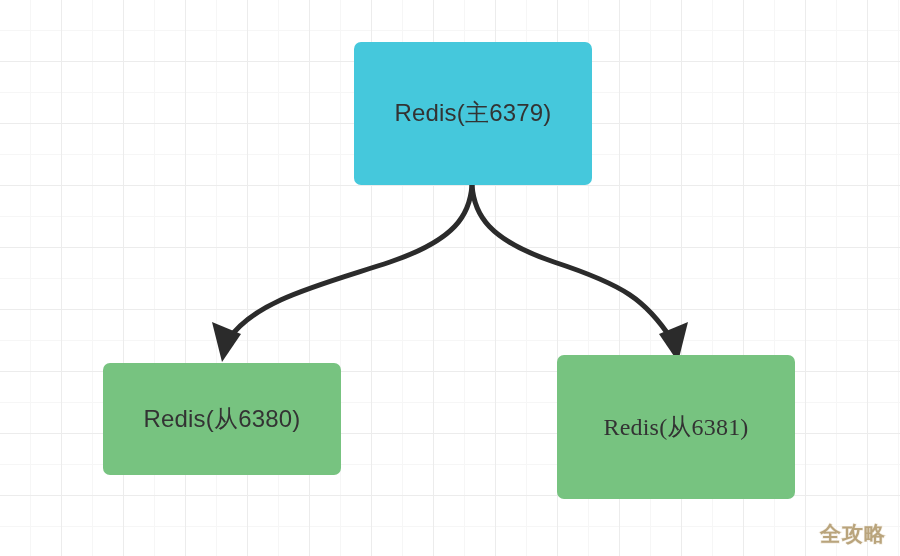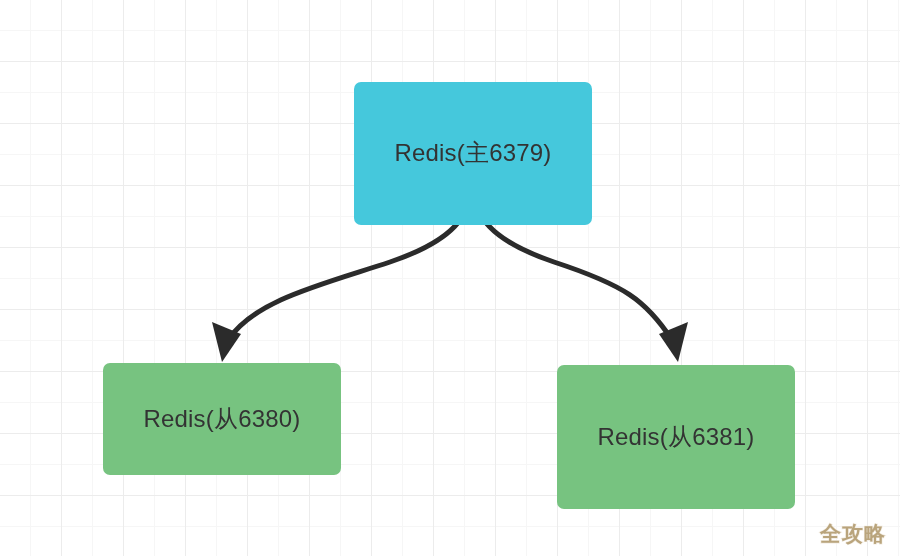--- a/index.html
+++ b/index.html
@@ -48,37 +48,37 @@
     white-space: nowrap;
     user-select: none;
   }
 
   .node-master {
     left: 354px;
     top: 42px;
     width: 238px;
     height: 143px;
     background: #45c8dc;
-    margin-top: 40px;
   }
 
   .node-replica-a {
     left: 103px;
     top: 363px;
     width: 238px;
     height: 112px;
     background: #77c380;
   }
 
   .node-replica-b {
     left: 557px;
-    top: 365px;
+    top: 355px;
     width: 238px;
     height: 144px;
     background: #77c380;
+    font-family: Liberation Serif, serif;
   }
 
   .node-label {
     display: block;
   }
 
   #watermark {
     position: absolute;
     right: 14px;
     bottom: 8px;

